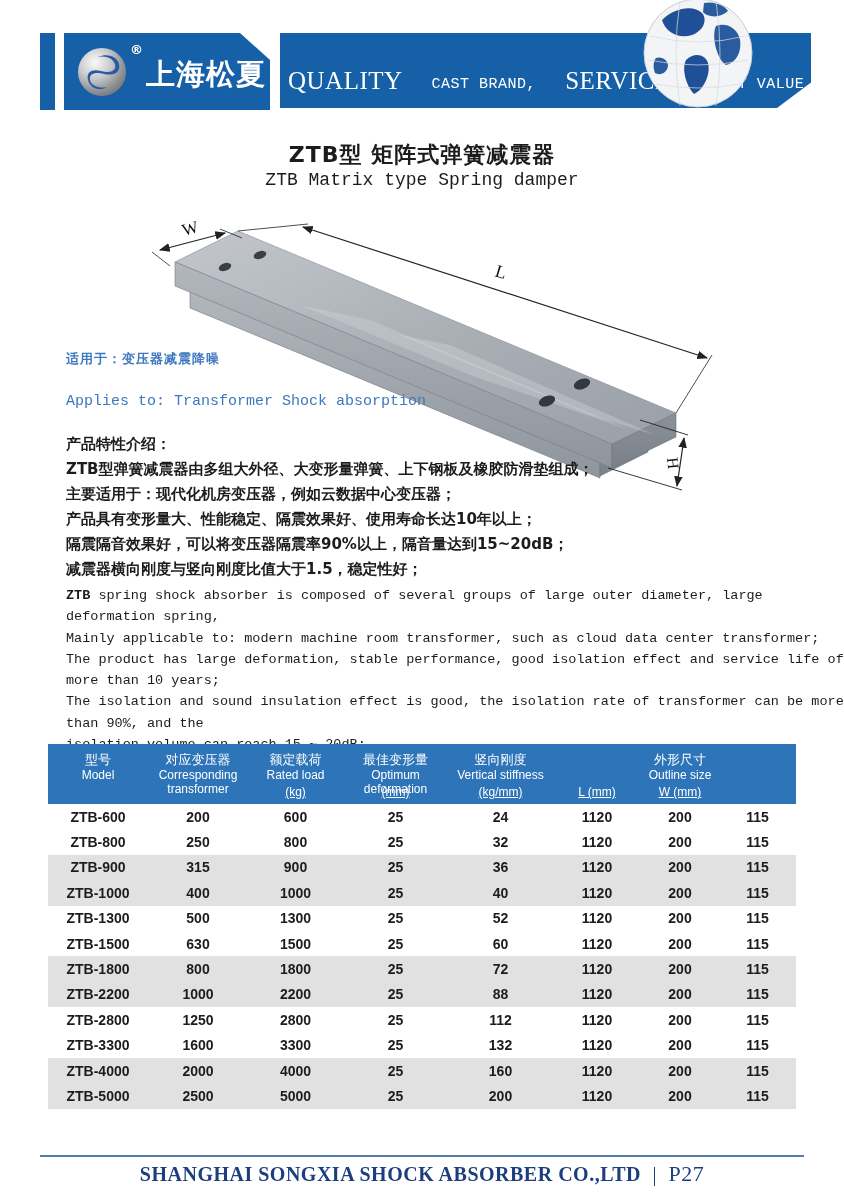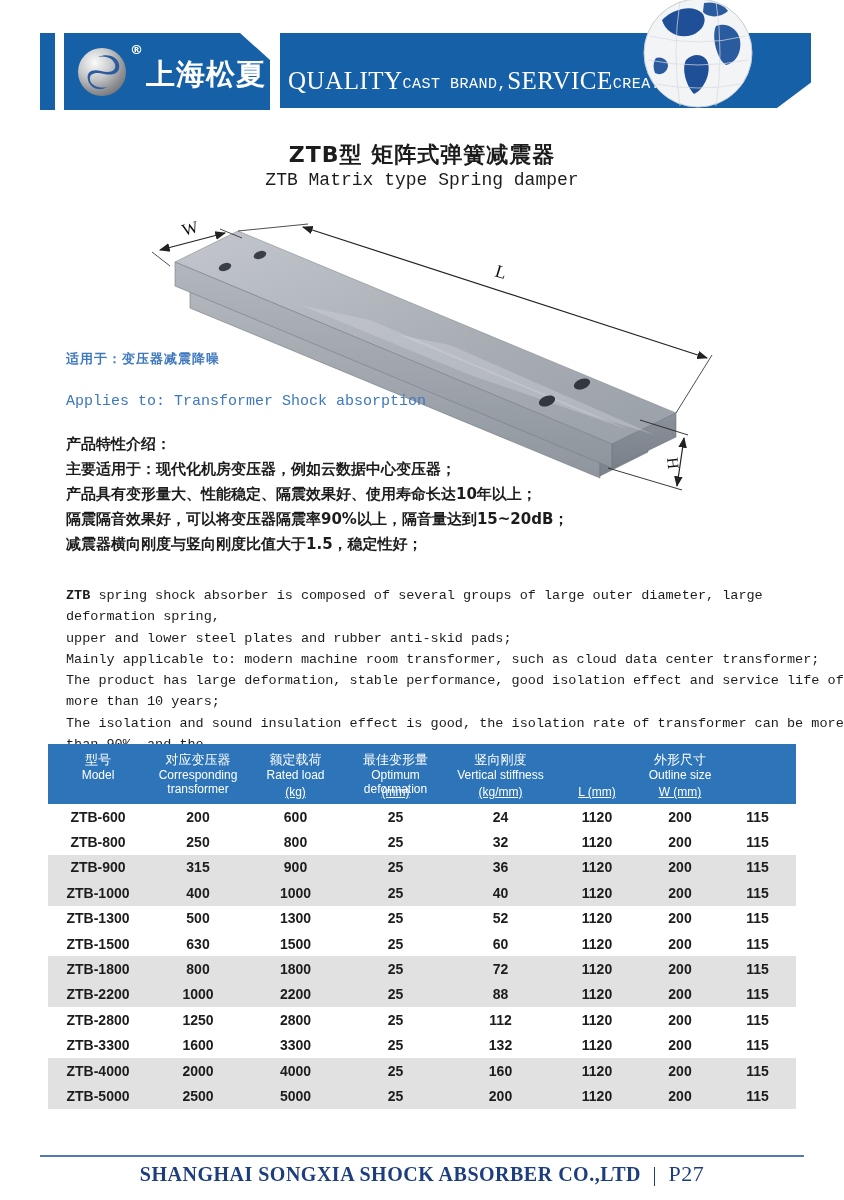--- a/index.html
+++ b/index.html
@@ -13,21 +13,21 @@
   
   .accent-stripe{position:absolute;left:40px;top:33px;width:15px;height:77px;background:var(--blue);}
   .logo-box{position:absolute;left:64px;top:33px;width:206px;height:77px;background:var(--blue);
             clip-path:polygon(0 0,calc(100% - 30px) 0,100% 27px,100% 100%,0 100%);}
   .logo-ball{position:absolute;left:13px;top:14px;}
   .reg-mark{position:absolute;left:66px;top:9px;color:#fff;font-size:13px;font-weight:bold;}
   .company-cn{position:absolute;left:82px;top:22px;color:#fff;font-size:29px;font-weight:bold;letter-spacing:1px;}
   .banner{position:absolute;left:280px;top:33px;width:531px;height:75px;background:var(--blue);
           clip-path:polygon(0 0,100% 0,100% 66%,calc(100% - 34px) 100%,0 100%);
           display:flex;align-items:flex-end;padding:0 0 13px 8px;white-space:nowrap;
-          font-family:"Liberation Serif","DejaVu Serif",serif;color:#fff;}
+          font-family:"Liberation Serif","DejaVu Serif",serif;color:#fff;gap:29px;}
   .banner .seg-large{font-size:25px;letter-spacing:.5px;}
   .banner .seg-small{font-size:15px;letter-spacing:.5px;padding:0 0 2px 0;font-family:Liberation Mono, monospace;}
   .globe{position:absolute;left:642px;top:-2px;}
   
   .title-cn{position:absolute;top:140px;width:100%;text-align:center;font-size:22px;font-weight:bold;letter-spacing:1px;}
   .title-en{position:absolute;top:170px;width:100%;text-align:center;font-size:18px;
             font-family:"Liberation Mono","DejaVu Sans Mono",monospace;}
   
   .figure{position:absolute;left:70px;top:200px;}
   
@@ -161,28 +161,28 @@
     <line x1="538" y1="268" x2="612" y2="290" stroke="#222" stroke-width="0.9"></line>
     <line x1="614" y1="238" x2="607" y2="286" stroke="#222" stroke-width="1.2" marker-start="url(#arw)" marker-end="url(#arw)"></line>
     <text x="597" y="258" font-size="16" font-family="Liberation Serif, DejaVu Serif, serif" fill="#111" transform="rotate(84 597 258)">H</text>
   </svg>
 
   <div class="applies-cn">适用于：变压器减震降噪</div>
   <div class="applies-en">Applies to: Transformer Shock absorption</div>
 
   <div class="features-cn">
     <div>产品特性介绍：</div>
+  <div>ZTB型弹簧减震器由多组大外径、大变形量弹簧、上下钢板及橡胶防滑垫组成；</div>
       <div>主要适用于：现代化机房变压器，例如云数据中心变压器；</div>
       <div>产品具有变形量大、性能稳定、隔震效果好、使用寿命长达10年以上；</div>
       <div>隔震隔音效果好，可以将变压器隔震率90%以上，隔音量达到15~20dB；</div>
       <div>减震器横向刚度与竖向刚度比值大于1.5，稳定性好；</div>
     </div>
   <div class="features-en">
       <div><b>ZTB</b> spring shock absorber is composed of several groups of large outer diameter, large deformation spring,</div>
-      <div>upper and lower steel plates and rubber anti-skid pads;</div>
       <div>Mainly applicable to: modern machine room transformer, such as cloud data center transformer;</div>
       <div>The product has large deformation, stable performance, good isolation effect and service life of more than 10 years;</div>
       <div>The isolation and sound insulation effect is good, the isolation rate of transformer can be more than 90%, and the</div>
       <div>isolation volume can reach 15 ~ 20dB;</div>
       <div>The ratio of lateral stiffness to vertical stiffness is more than 1.5.</div>
     </div>
 
   <div class="spec-table">
     <div class="thead">
         <div class="hc c1">

